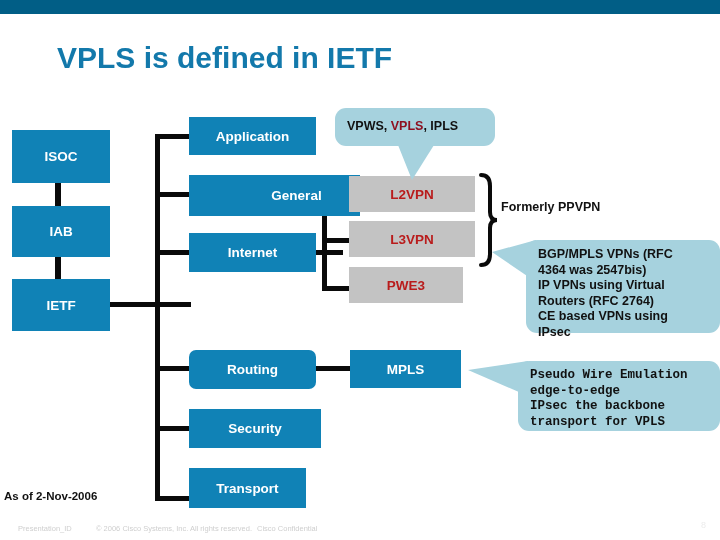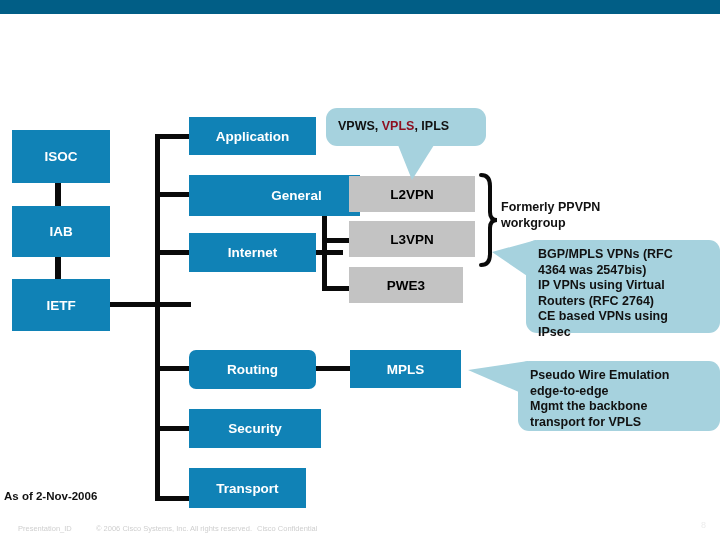--- a/index.html
+++ b/index.html
@@ -25,21 +25,21 @@
   
   .box{
     position:absolute;
     background:#1082b6;
     color:#ffffff;
     font-size:13.5px;font-weight:bold;
     display:flex;align-items:center;justify-content:center;
     text-align:center;
     z-index:4;
   }
-  .box.gray{background:#c3c3c3;color:#000000;}
+  .box.gray{background:#c3c3c3;color:#b91c1c;}
   .line{position:absolute;background:#0a0a0a;z-index:2;}
 
   
   .callout{
     position:absolute;
     background:#a6d2de;
     border-radius:11px;
     color:#111111;
     font-size:12.5px;font-weight:bold;
     line-height:15.5px;
@@ -71,20 +71,21 @@
   .f3{left:257px;top:0;}
   .pagenum{position:absolute;right:14px;top:520px;font-size:9px;color:#ececec;}
 </style>
 </head>
 <body>
 
 <div class="slide">
 
   <div class="topbar"></div>
 
+  <div class="title">VPLS is defined in IETF</div>
 
   <div class="box" style="left:12px;top:130px;width:98px;height:53px;">
     <span>ISOC</span>
   </div>
   <div class="line" style="left:55px;top:183px;width:6px;height:23px;"></div>
 
   <div class="box" style="left:12px;top:206px;width:98px;height:51px;">
     <span>IAB</span>
   </div>
   <div class="line" style="left:55px;top:257px;width:6px;height:22px;"></div>
@@ -145,48 +146,47 @@
     <span>MPLS</span>
   </div>
 
   <svg class="brace" style="left:477px;top:172px;" width="22" height="96">
     <path d="M4 3 Q13 3 13 14 L13 40 Q13 48 20 48 Q13 48 13 56 L13 82 Q13 93 4 93" fill="none" stroke="#0a0a0a" stroke-width="4" stroke-linecap="round"></path>
   </svg>
 
   <div class="tail" style="left:398px;top:145px;
        border-left:14px solid transparent;border-right:22px solid transparent;
        border-top:35px solid #a6d2de;"></div>
-  <div class="callout" style="left:326px;top:108px;width:160px;height:38px;display:flex;align-items:center;text-align:center;">
+  <div class="callout" style="left:335px;top:108px;width:160px;height:38px;display:flex;align-items:center;text-align:center;">
     <span><span>VPWS, </span><span class="hl">VPLS</span><span>, IPLS</span></span>
   </div>
 
   <div class="plaintext" style="left:501px;top:200px;width:180px;">
     <div>Formerly PPVPN</div>
-    <div>workgroup</div>
   </div>
 
   <div class="tail" style="left:492px;top:240px;
        border-top:12px solid transparent;border-bottom:30px solid transparent;
        border-right:44px solid #a6d2de;"></div>
   <div class="callout" style="left:526px;top:240px;width:194px;height:93px;">
     <div>BGP/MPLS VPNs (RFC</div>
     <div>4364 was 2547bis)</div>
     <div>IP VPNs using Virtual</div>
     <div>Routers (RFC 2764)</div>
     <div>CE based VPNs using</div>
     <div>IPsec</div>
   </div>
 
   <div class="tail" style="left:468px;top:361px;
        border-top:9px solid transparent;border-bottom:26px solid transparent;
        border-right:60px solid #a6d2de;"></div>
-  <div class="callout" style="left:518px;top:361px;width:202px;height:70px;">
+  <div class="callout" style="left:518px;top:361px;width:202px;height:70px;font-family:Liberation Mono, monospace;">
     <div>Pseudo Wire Emulation</div>
     <div>edge-to-edge</div>
-    <div>Mgmt the backbone</div>
+    <div>IPsec the backbone</div>
     <div>transport for VPLS</div>
   </div>
 
   <div class="asof">As of 2-Nov-2006</div>
 
   <div class="footer">
     <span class="f1">Presentation_ID</span>
     <span class="f2">© 2006 Cisco Systems, Inc. All rights reserved.</span>
     <span class="f3">Cisco Confidential</span>
   </div>

